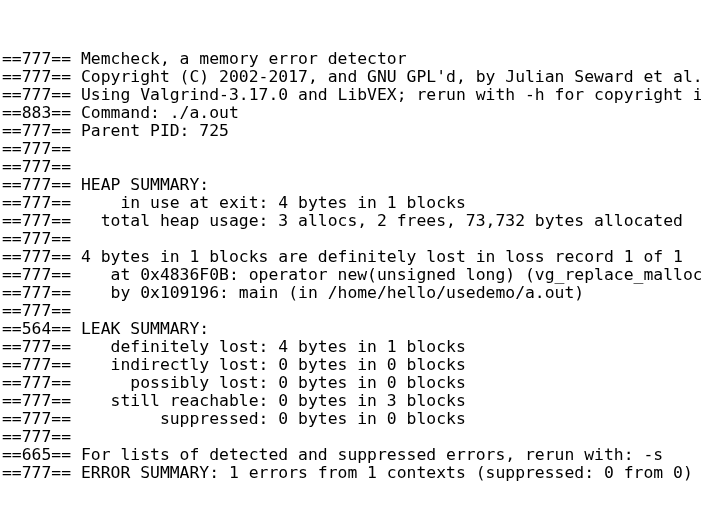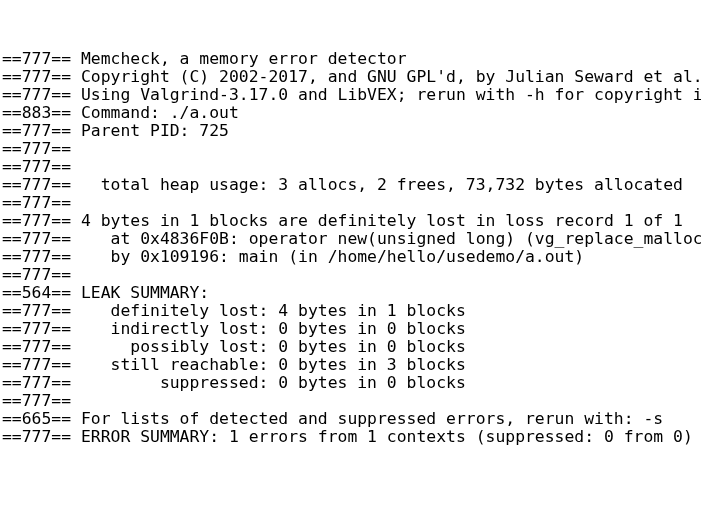--- a/index.html
+++ b/index.html
@@ -62,20 +62,22 @@
 <div id="pager">
 
   <div id="log-area">
       <div class="log-line">==777== Memcheck, a memory error detector</div>
       <div class="log-line">==777== Copyright (C) 2002-2017, and GNU GPL'd, by Julian Seward et al.</div>
       <div class="log-line">==777== Using Valgrind-3.17.0 and LibVEX; rerun with -h for copyright info</div>
       <div class="log-line">==883== Command: ./a.out</div>
       <div class="log-line">==777== Parent PID: 725</div>
       <div class="log-line">==777== </div>
       <div class="log-line">==777== </div>
+      <div class="log-line">==777== HEAP SUMMARY:</div>
+      <div class="log-line">==777==     in use at exit: 4 bytes in 1 blocks</div>
       <div class="log-line">==777==   total heap usage: 3 allocs, 2 frees, 73,732 bytes allocated</div>
       <div class="log-line">==777== </div>
       <div class="log-line">==777== 4 bytes in 1 blocks are definitely lost in loss record 1 of 1</div>
       <div class="log-line">==777==    at 0x4836F0B: operator new(unsigned long) (vg_replace_malloc.c:417)</div>
       <div class="log-line">==777==    by 0x109196: main (in /home/hello/usedemo/a.out)</div>
       <div class="log-line">==777== </div>
       <div class="log-line">==564== LEAK SUMMARY:</div>
       <div class="log-line">==777==    definitely lost: 4 bytes in 1 blocks</div>
       <div class="log-line">==777==    indirectly lost: 0 bytes in 0 blocks</div>
       <div class="log-line">==777==      possibly lost: 0 bytes in 0 blocks</div>

